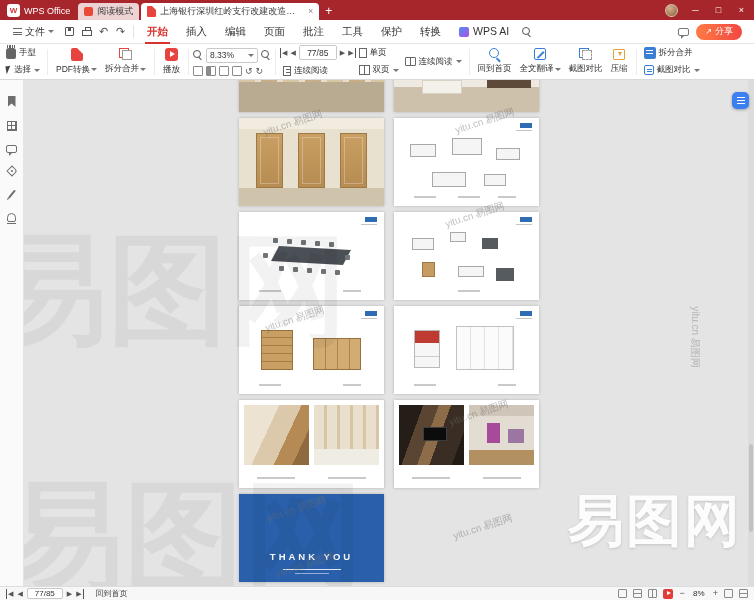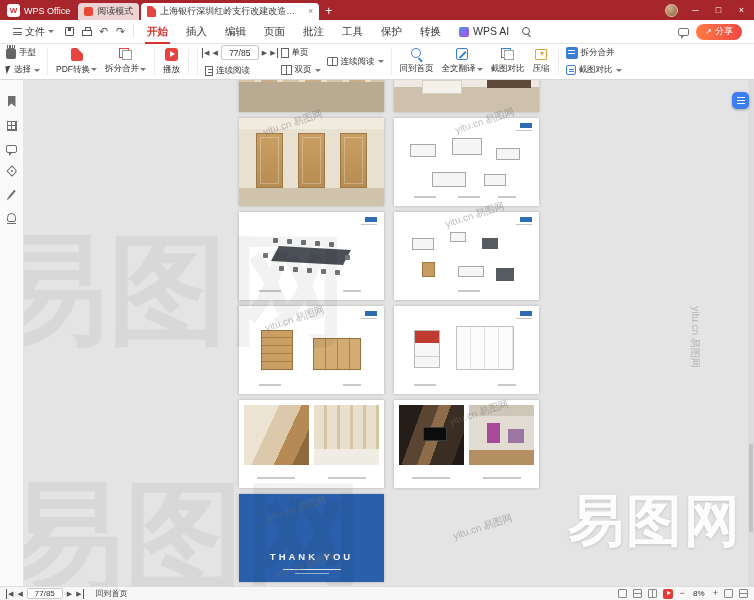--- a/index.html
+++ b/index.html
@@ -317,20 +317,38 @@
     <span class="sep"></span>
 
     <div class="bbtn">
       <span class="ic-play"></span>
       <span class="lbl">
           <span>播放</span>
         </span>
     </div>
     <span class="sep"></span>
 
+    <div class="zoomcol">
+      <div class="zrow">
+        <span class="mag"></span>
+        <div class="zoomsel">
+          <span>8.33%</span>
+          <span class="caret"></span>
+        </div>
+        <span class="mag"></span>
+      </div>
+      <div class="zrow">
+        <span class="vico"></span>
+        <span class="vico f1"></span>
+        <span class="vico f2"></span>
+        <span class="vico f3"></span>
+        <span class="rot">↺</span>
+        <span class="rot">↻</span>
+      </div>
+    </div>
     <span class="sep"></span>
 
     <div class="pncol">
       <div class="pnrow">
         <span class="nv first">◀</span>
         <span class="nv">◀</span>
         <input class="pninput" value="77/85" style="">
         <span class="nv">▶</span>
         <span class="nv last">▶</span>
       </div>

